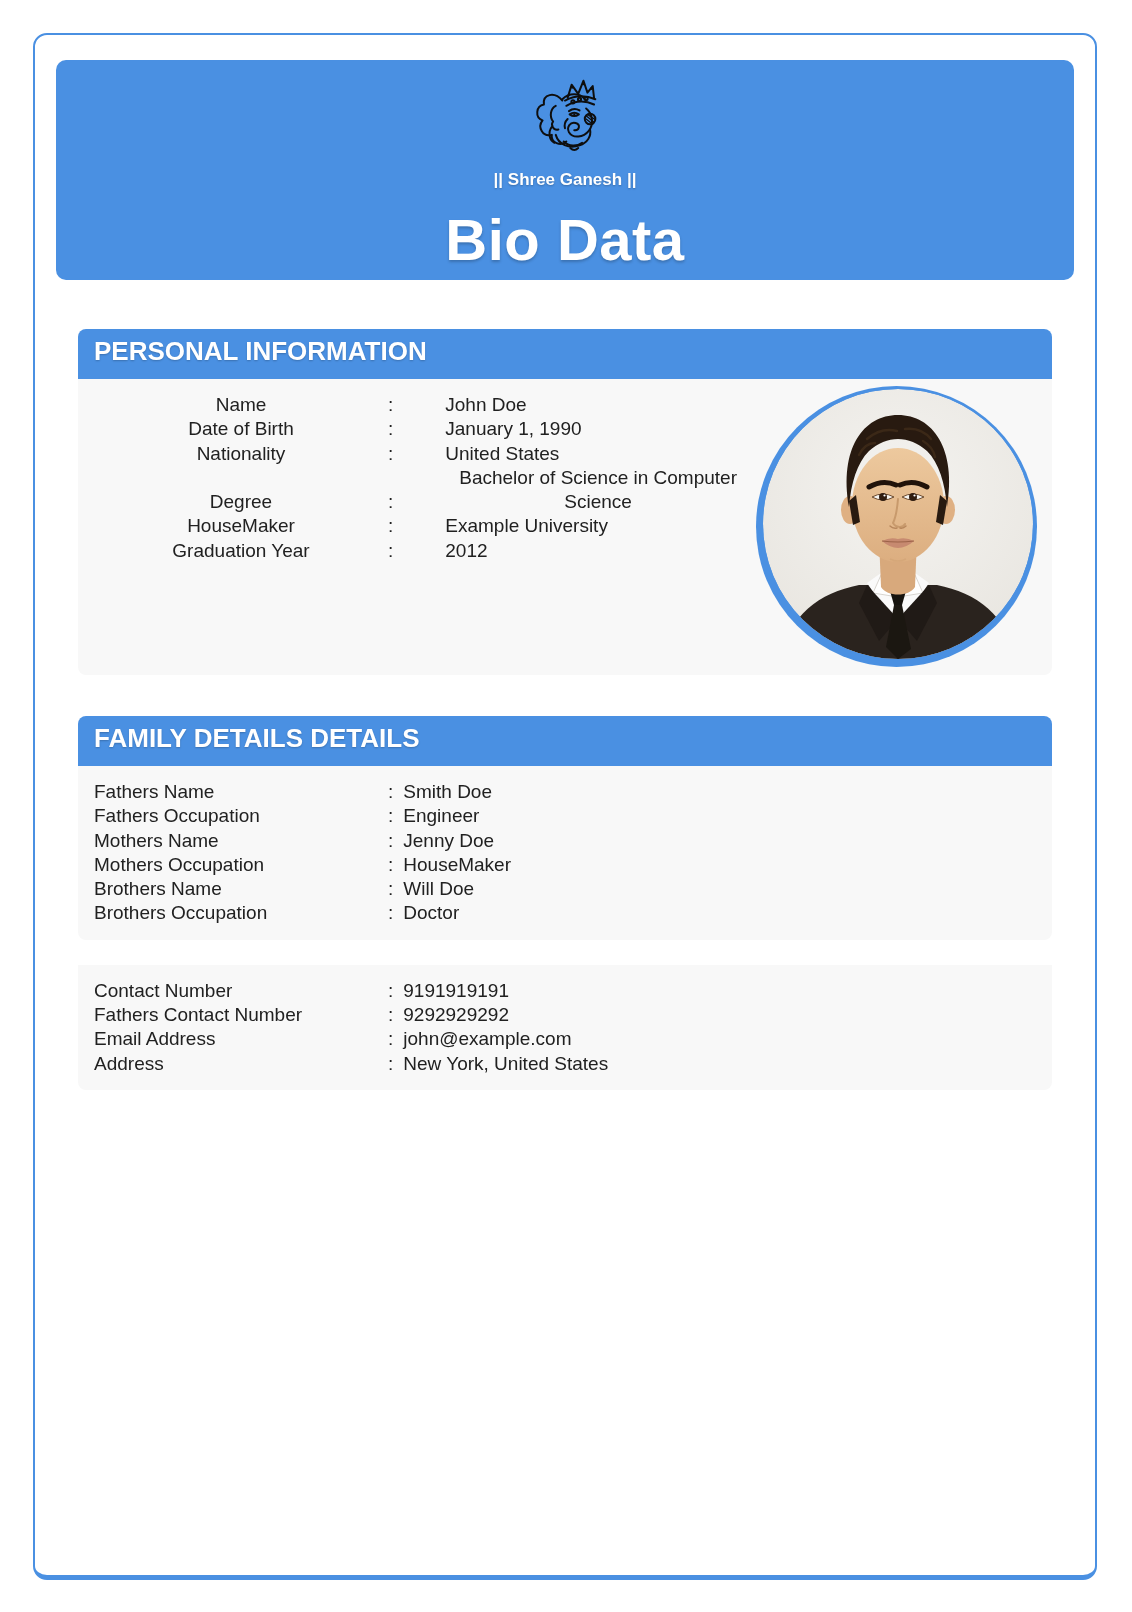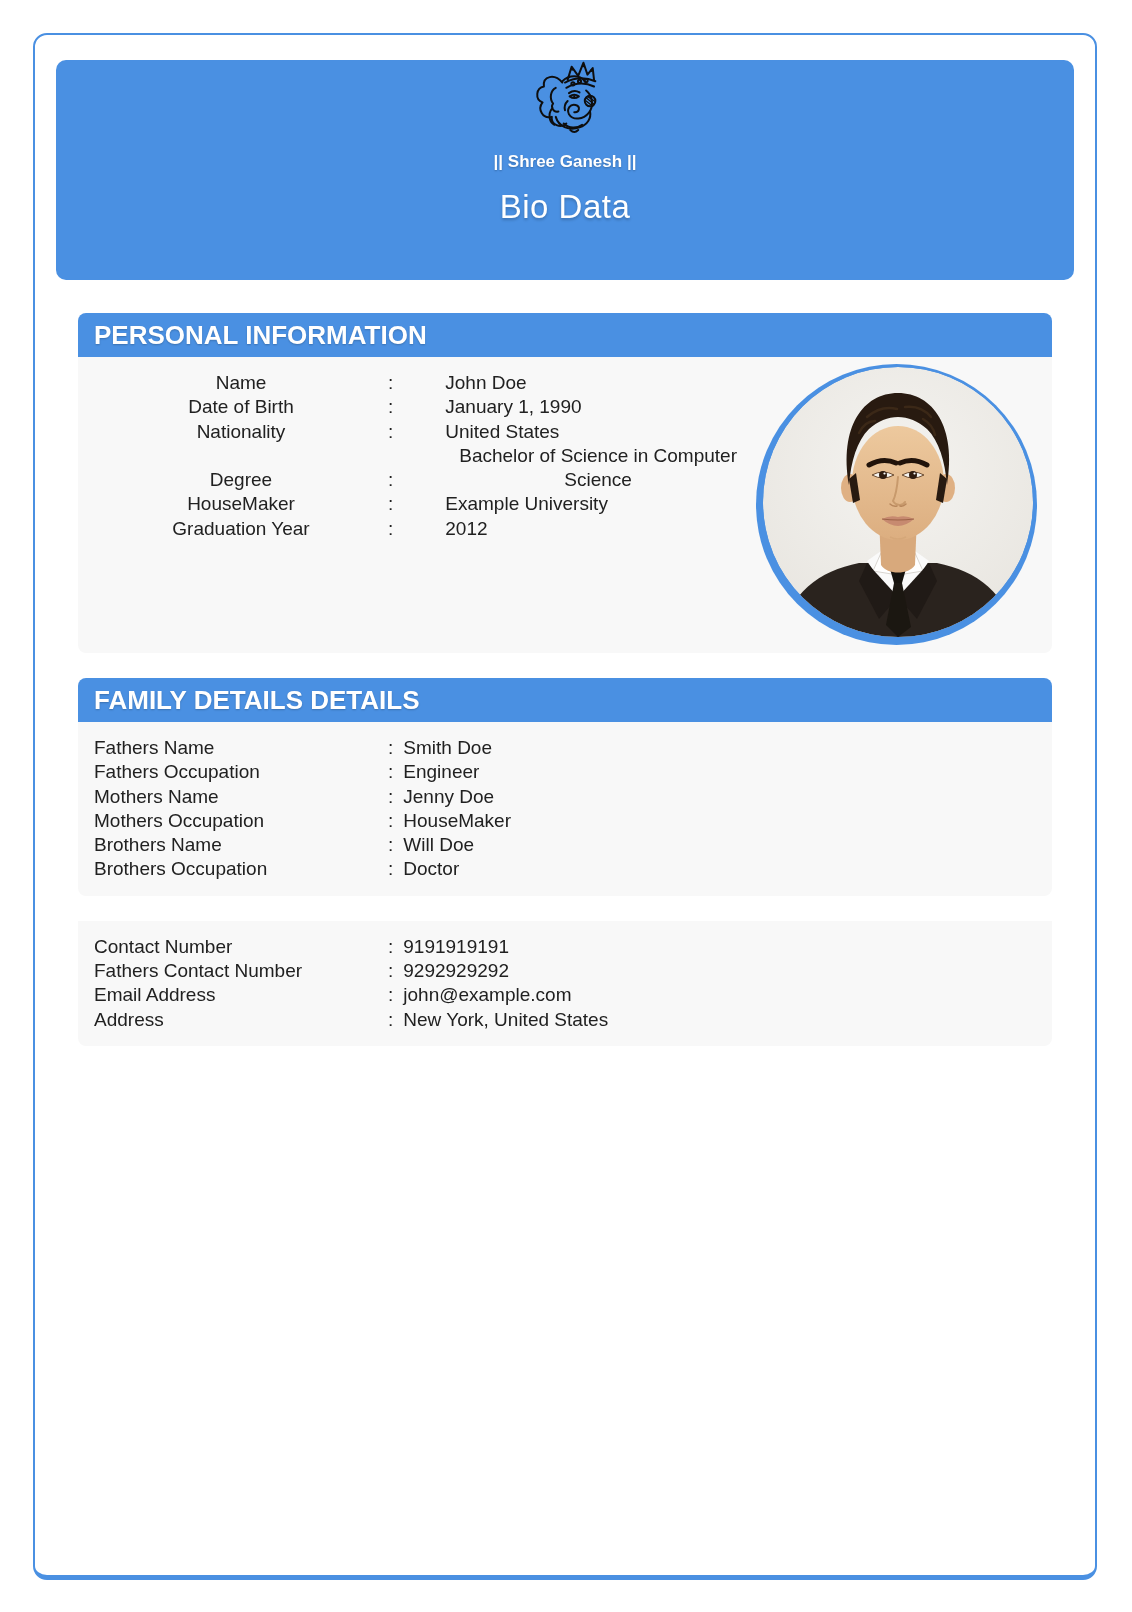--- a/index.html
+++ b/index.html
@@ -15,36 +15,37 @@
     width:1064px; height:1547px;
     border:2px solid #4a90e2; border-bottom-width:5px;
     border-radius:14px;
     background:#ffffff;
     padding:25px 21px 20px 21px;
   }
   
   .hero {
     height:220px; background:#4a90e2; border-radius:10px;
     display:flex; flex-direction:column; align-items:center;
+    padding-top:18px;
   }
   .ganesh { width:66px; height:86px; }
   .invocation {
     margin-top:6px; color:#ffffff; font-weight:bold; font-size:17px;
     text-shadow:0 1px 2px rgba(0,0,0,.25);
   }
   .biodata-title {
-    margin-top:16px; color:#ffffff; font-size:33px; font-weight:400;
+    margin-top:16px; color:#ffffff; font-size:58px; font-weight:700;
     letter-spacing:.5px; text-shadow:0 2px 3px rgba(0,0,0,.22);
   }
   
   .sections { margin-top:33px; padding:0 22px; display:flex; flex-direction:column; gap:25px; }
   .sec-header {
-    height:44px; background:#4a90e2; border-radius:8px 8px 0 0;
+    height:50px; background:#4a90e2; border-radius:8px 8px 0 0;
     color:#ffffff; font-size:26px; font-weight:bold; line-height:44px;
-    padding-left:16px; text-shadow:0 1px 2px rgba(0,0,0,.22);
+    padding-left:16px; text-shadow:0 1px 2px rgba(0,0,0,.22);margin-top:16px;
   }
   .sec-body {
     background:#f8f8f8; border-radius:0 0 8px 8px;
     padding:14px 16px; font-size:19px; line-height:24.3px;
   }
   .field-row { display:flex; align-items:flex-end; }
   .field-label { flex:0 0 294px; }
   .field-sep { flex:0 0 auto; margin-right:10px; }
   .field-value { }
   

